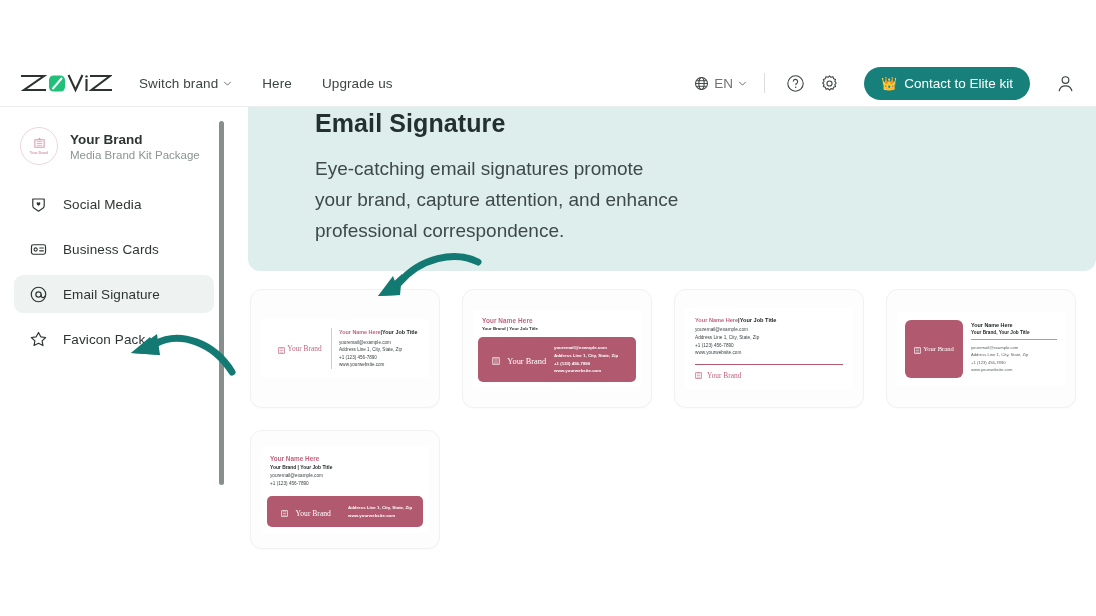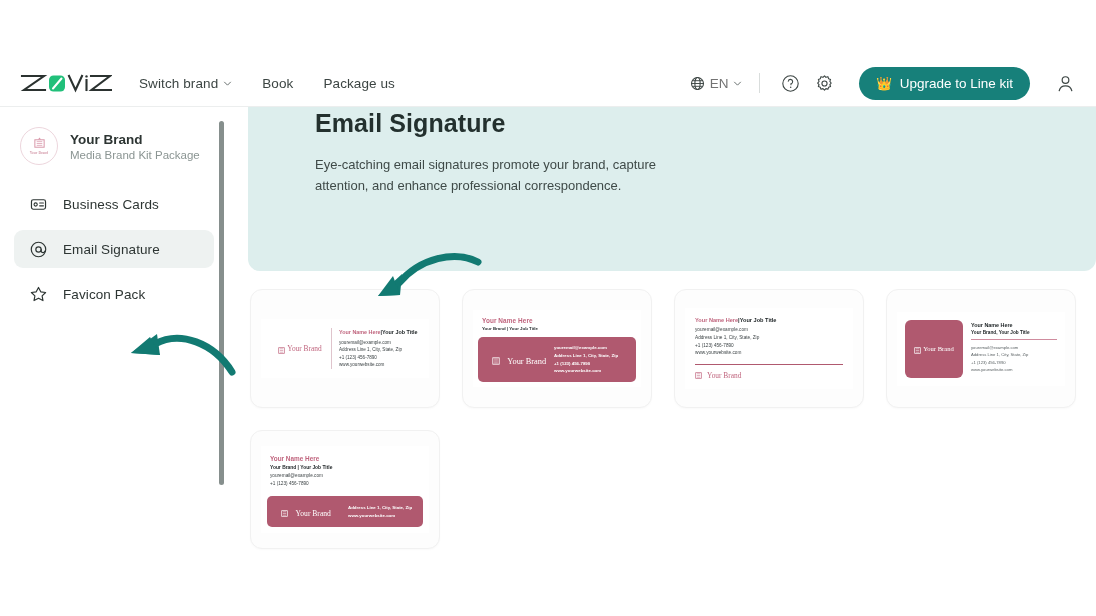--- a/index.html
+++ b/index.html
@@ -85,21 +85,21 @@
     background: #ffffff; overflow: hidden;
   }
   .hero {
     position: absolute; top: -18px; left: 20px; width: 848px; height: 182px;
     background: #ddeeed; border-radius: 12px; padding: 20px 0 0 67px;
   }
   .hero h1 {
     font-size: 25px; color: #23302e; font-weight: bold; letter-spacing: .1px; margin-bottom: 16px;
   }
   .hero p {
-    font-size: 13px; color: #3f4a48; line-height: 1.62; max-width: 370px;
+    font-size: 19px; color: #3f4a48; line-height: 1.62; max-width: 370px;
   }
 
   
   .grid {
     position: absolute; top: 182px; left: 22px; width: 846px;
     display: flex; flex-wrap: wrap; gap: 22px 22px;
   }
   .sig-card {
     width: 190px; height: 119px; background: #fdfdfd;
     border: 1px solid #f1f1f1; border-radius: 12px;
@@ -193,24 +193,24 @@
     </div>
 
     <div class="nav">
       <div class="nav-item">
         <span>Switch brand</span>
         <svg class="chev" viewBox="0 0 12 12">
           <path d="M2 4.2 L6 8.2 L10 4.2" fill="none" stroke="#5a6362" stroke-width="1.2" stroke-linecap="round" stroke-linejoin="round"></path>
         </svg>
       </div>
       <div class="nav-item">
-        <span>Book</span>
+        <span>Here</span>
       </div>
       <div class="nav-item">
-        <span>Package us</span>
+        <span>Upgrade us</span>
       </div>
     </div>
 
     <div class="header-right">
       <div class="lang">
         <svg width="15" height="15" viewBox="0 0 16 16">
           <circle cx="8" cy="8" r="6.4" fill="none" stroke="#3c4543" stroke-width="1.15"></circle>
           <ellipse cx="8" cy="8" rx="2.8" ry="6.4" fill="none" stroke="#3c4543" stroke-width="1.15"></ellipse>
           <path d="M1.7 8 H14.3 M2.7 5 H13.3 M2.7 11 H13.3" stroke="#3c4543" stroke-width="1.0" fill="none"></path>
         </svg>
@@ -232,21 +232,21 @@
 
       <div class="icon-btn" style="margin-left:8px">
         <svg width="19" height="19" viewBox="0 0 20 20">
           <circle cx="10" cy="10" r="2.7" fill="none" stroke="#3c4543" stroke-width="1.15"></circle>
           <path d="M10 1.9 l1.5 1.6 2.1-.7 .7 2.1 2.1 .8 -.8 2.1 1.4 1.7 -1.4 1.6 .8 2.1 -2.1 .8 -.7 2.1 -2.1-.7 -1.5 1.6 -1.6-1.6 -2.1 .7 -.7-2.1 -2.1-.8 .8-2.1 -1.5-1.6 1.5-1.7 -.8-2.1 2.1-.8 .7-2.1 2.1 .7 z" fill="none" stroke="#3c4543" stroke-width="1.15" stroke-linejoin="round"></path>
         </svg>
       </div>
 
       <button class="upgrade">
         <span class="crown">👑</span>
-        <span>Upgrade to Line kit</span>
+        <span>Contact to Elite kit</span>
       </button>
 
       <div class="avatar-btn">
         <svg width="21" height="21" viewBox="0 0 22 22">
           <circle cx="11" cy="7.4" r="3.5" fill="none" stroke="#3c4543" stroke-width="1.25"></circle>
           <path d="M4.4 18.6 a6.8 6.8 0 0 1 13.2 0" fill="none" stroke="#3c4543" stroke-width="1.25" stroke-linecap="round"></path>
         </svg>
       </div>
     </div>
   </div>
@@ -265,20 +265,29 @@
       <div class="brand-txt">
         <div class="brand-title">Your Brand</div>
         <div class="brand-sub">Media Brand Kit Package</div>
       </div>
     </div>
 
     <div class="menu">
 
 
 
+      <div class="menu-item">
+        <span class="micon">
+          <svg width="19" height="19" viewBox="0 0 20 20">
+            <path d="M4 4.2 h12 v7.2 a3 3 0 0 1-1.1 2.3 L10 17 L5.1 13.7 A3 3 0 0 1 4 11.4 z" fill="none" stroke="#2d3533" stroke-width="1.25" stroke-linejoin="round"></path>
+            <path d="M10 11.4 c-2.6-1.6-2.3-3.8-.8-3.8 .5 0 .8 .4 .8 .7 0-.3 .3-.7 .8-.7 1.5 0 1.8 2.2-.8 3.8z" fill="#2d3533"></path>
+          </svg>
+        </span>
+        <span class="mlabel">Social Media</span>
+      </div>
 
       <div class="menu-item">
         <span class="micon">
           <svg width="19" height="19" viewBox="0 0 20 20">
             <rect x="2.6" y="5" width="14.8" height="10" rx="2" fill="none" stroke="#2d3533" stroke-width="1.25"></rect>
             <circle cx="7" cy="10" r="1.7" fill="none" stroke="#2d3533" stroke-width="1.15"></circle>
             <path d="M11.2 8.4 h4 M11.2 11.4 h4" stroke="#2d3533" stroke-width="1.15" stroke-linecap="round"></path>
           </svg>
         </span>
         <span class="mlabel">Business Cards</span>

